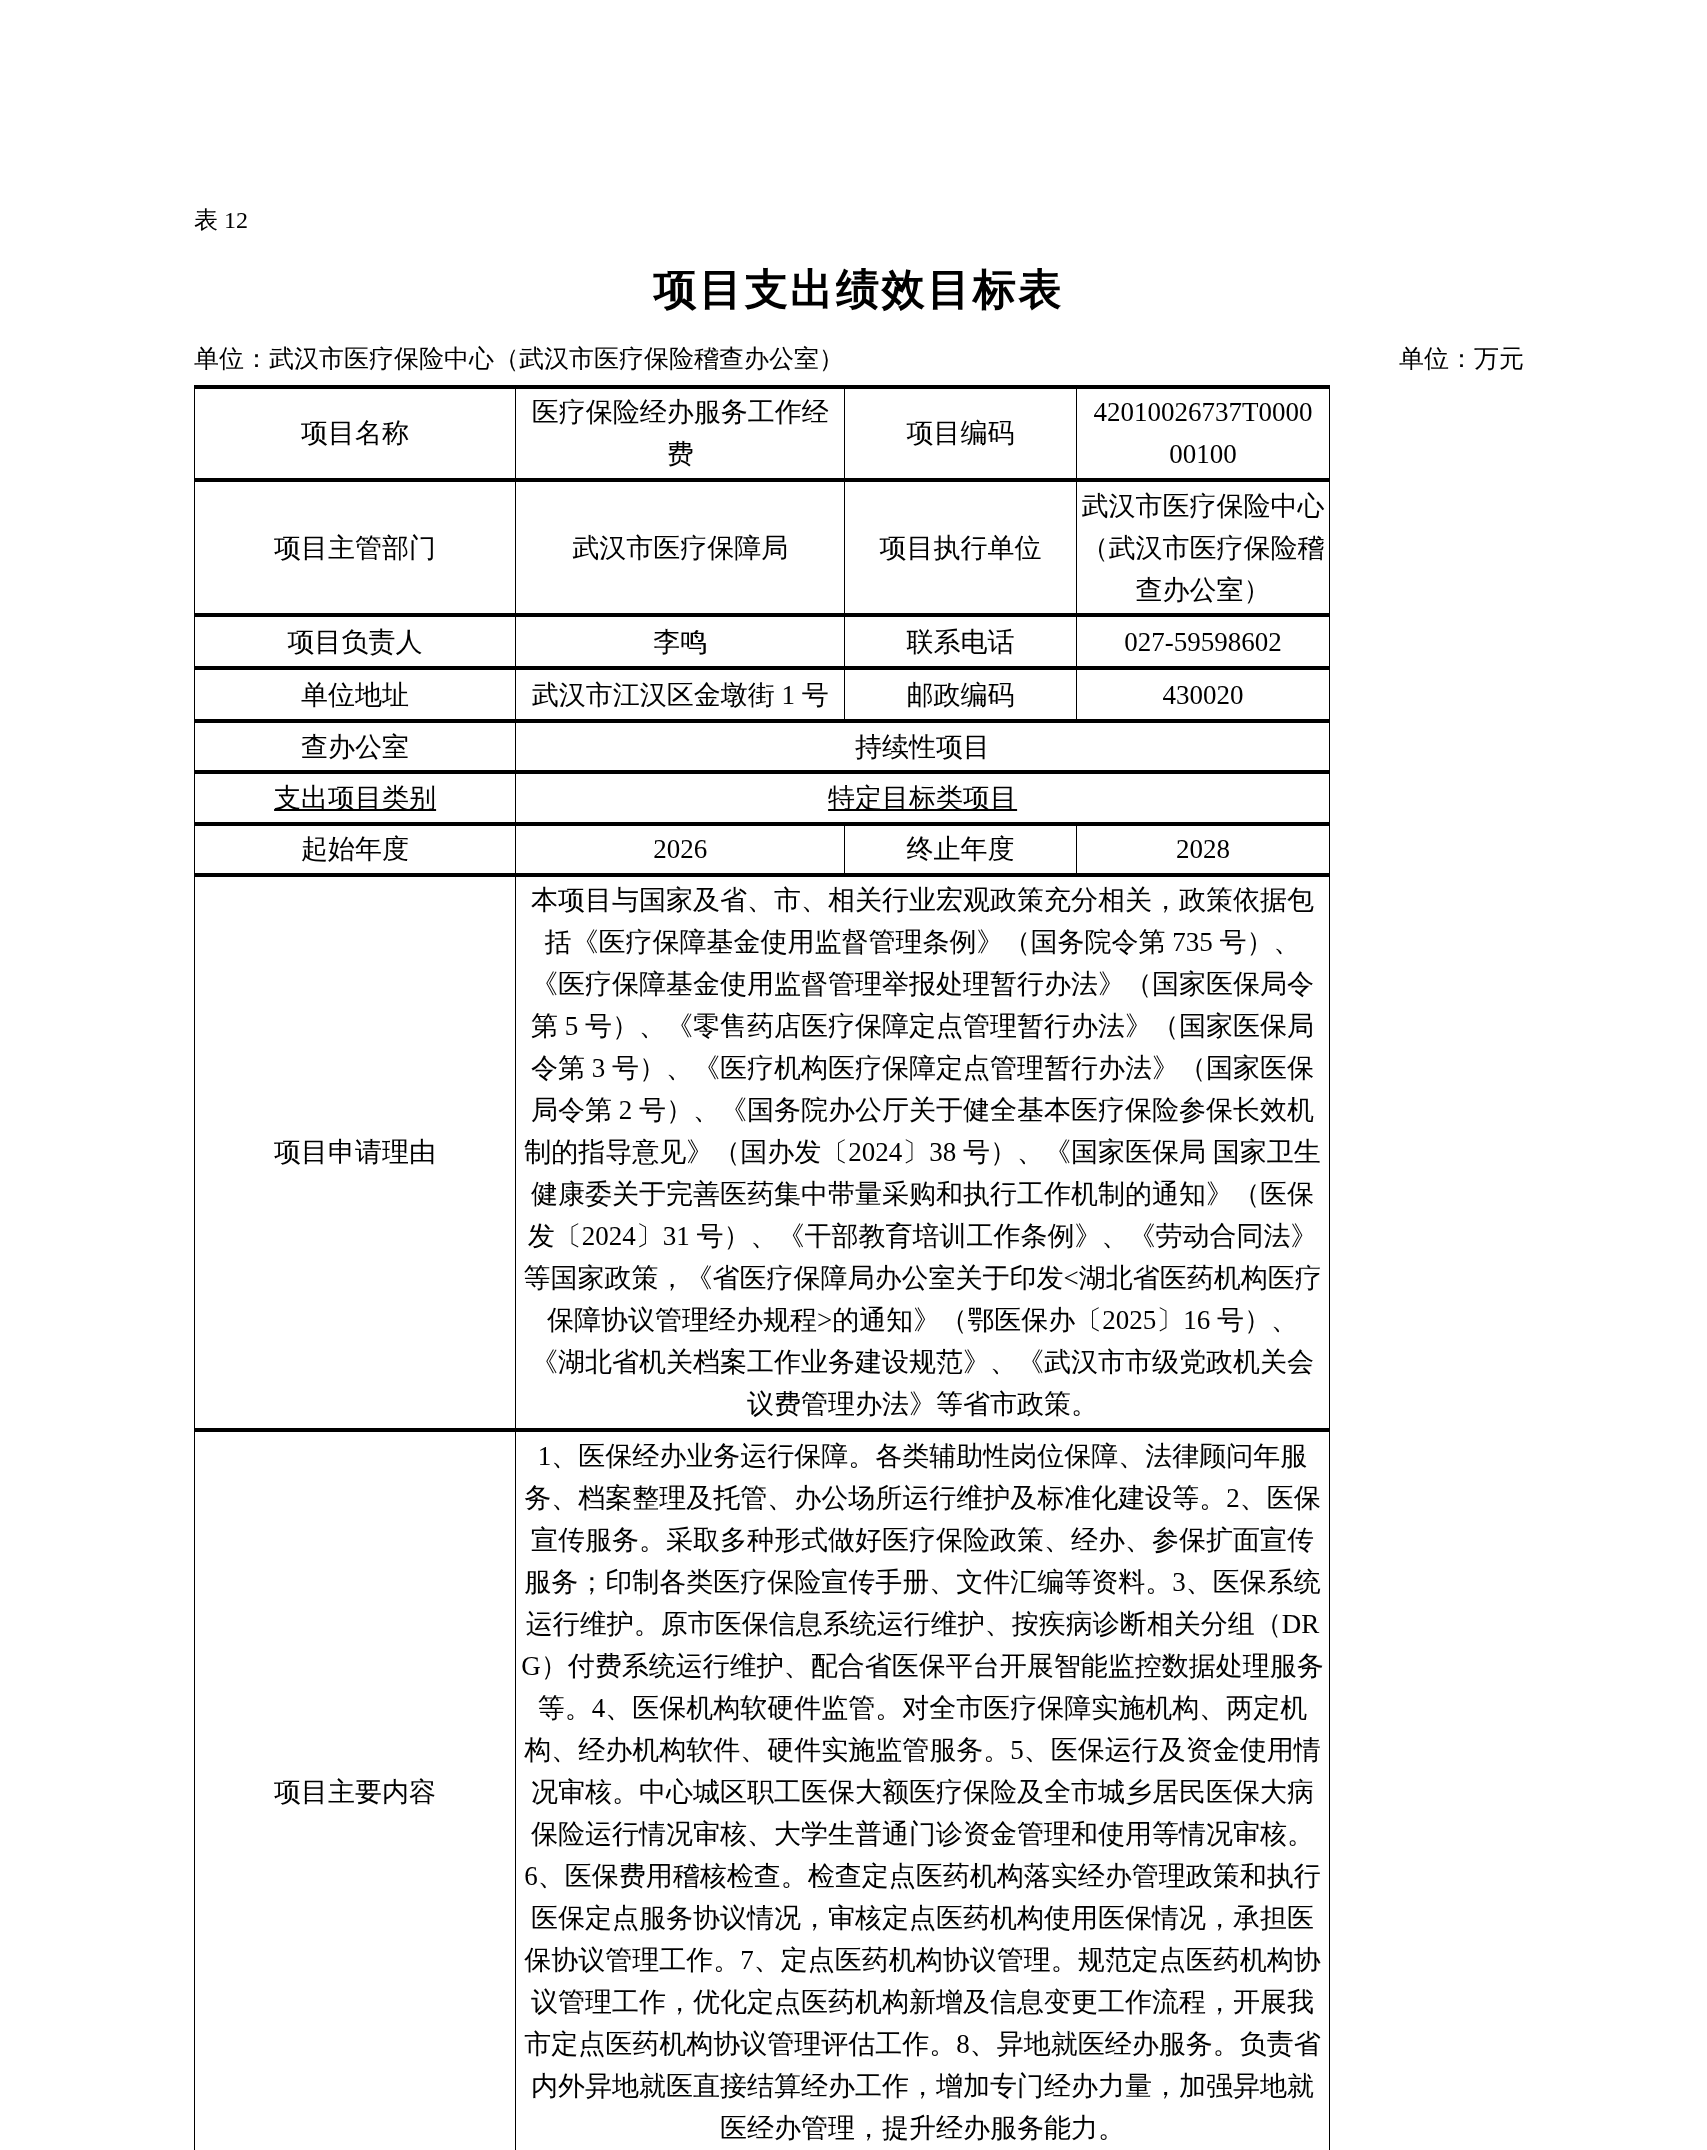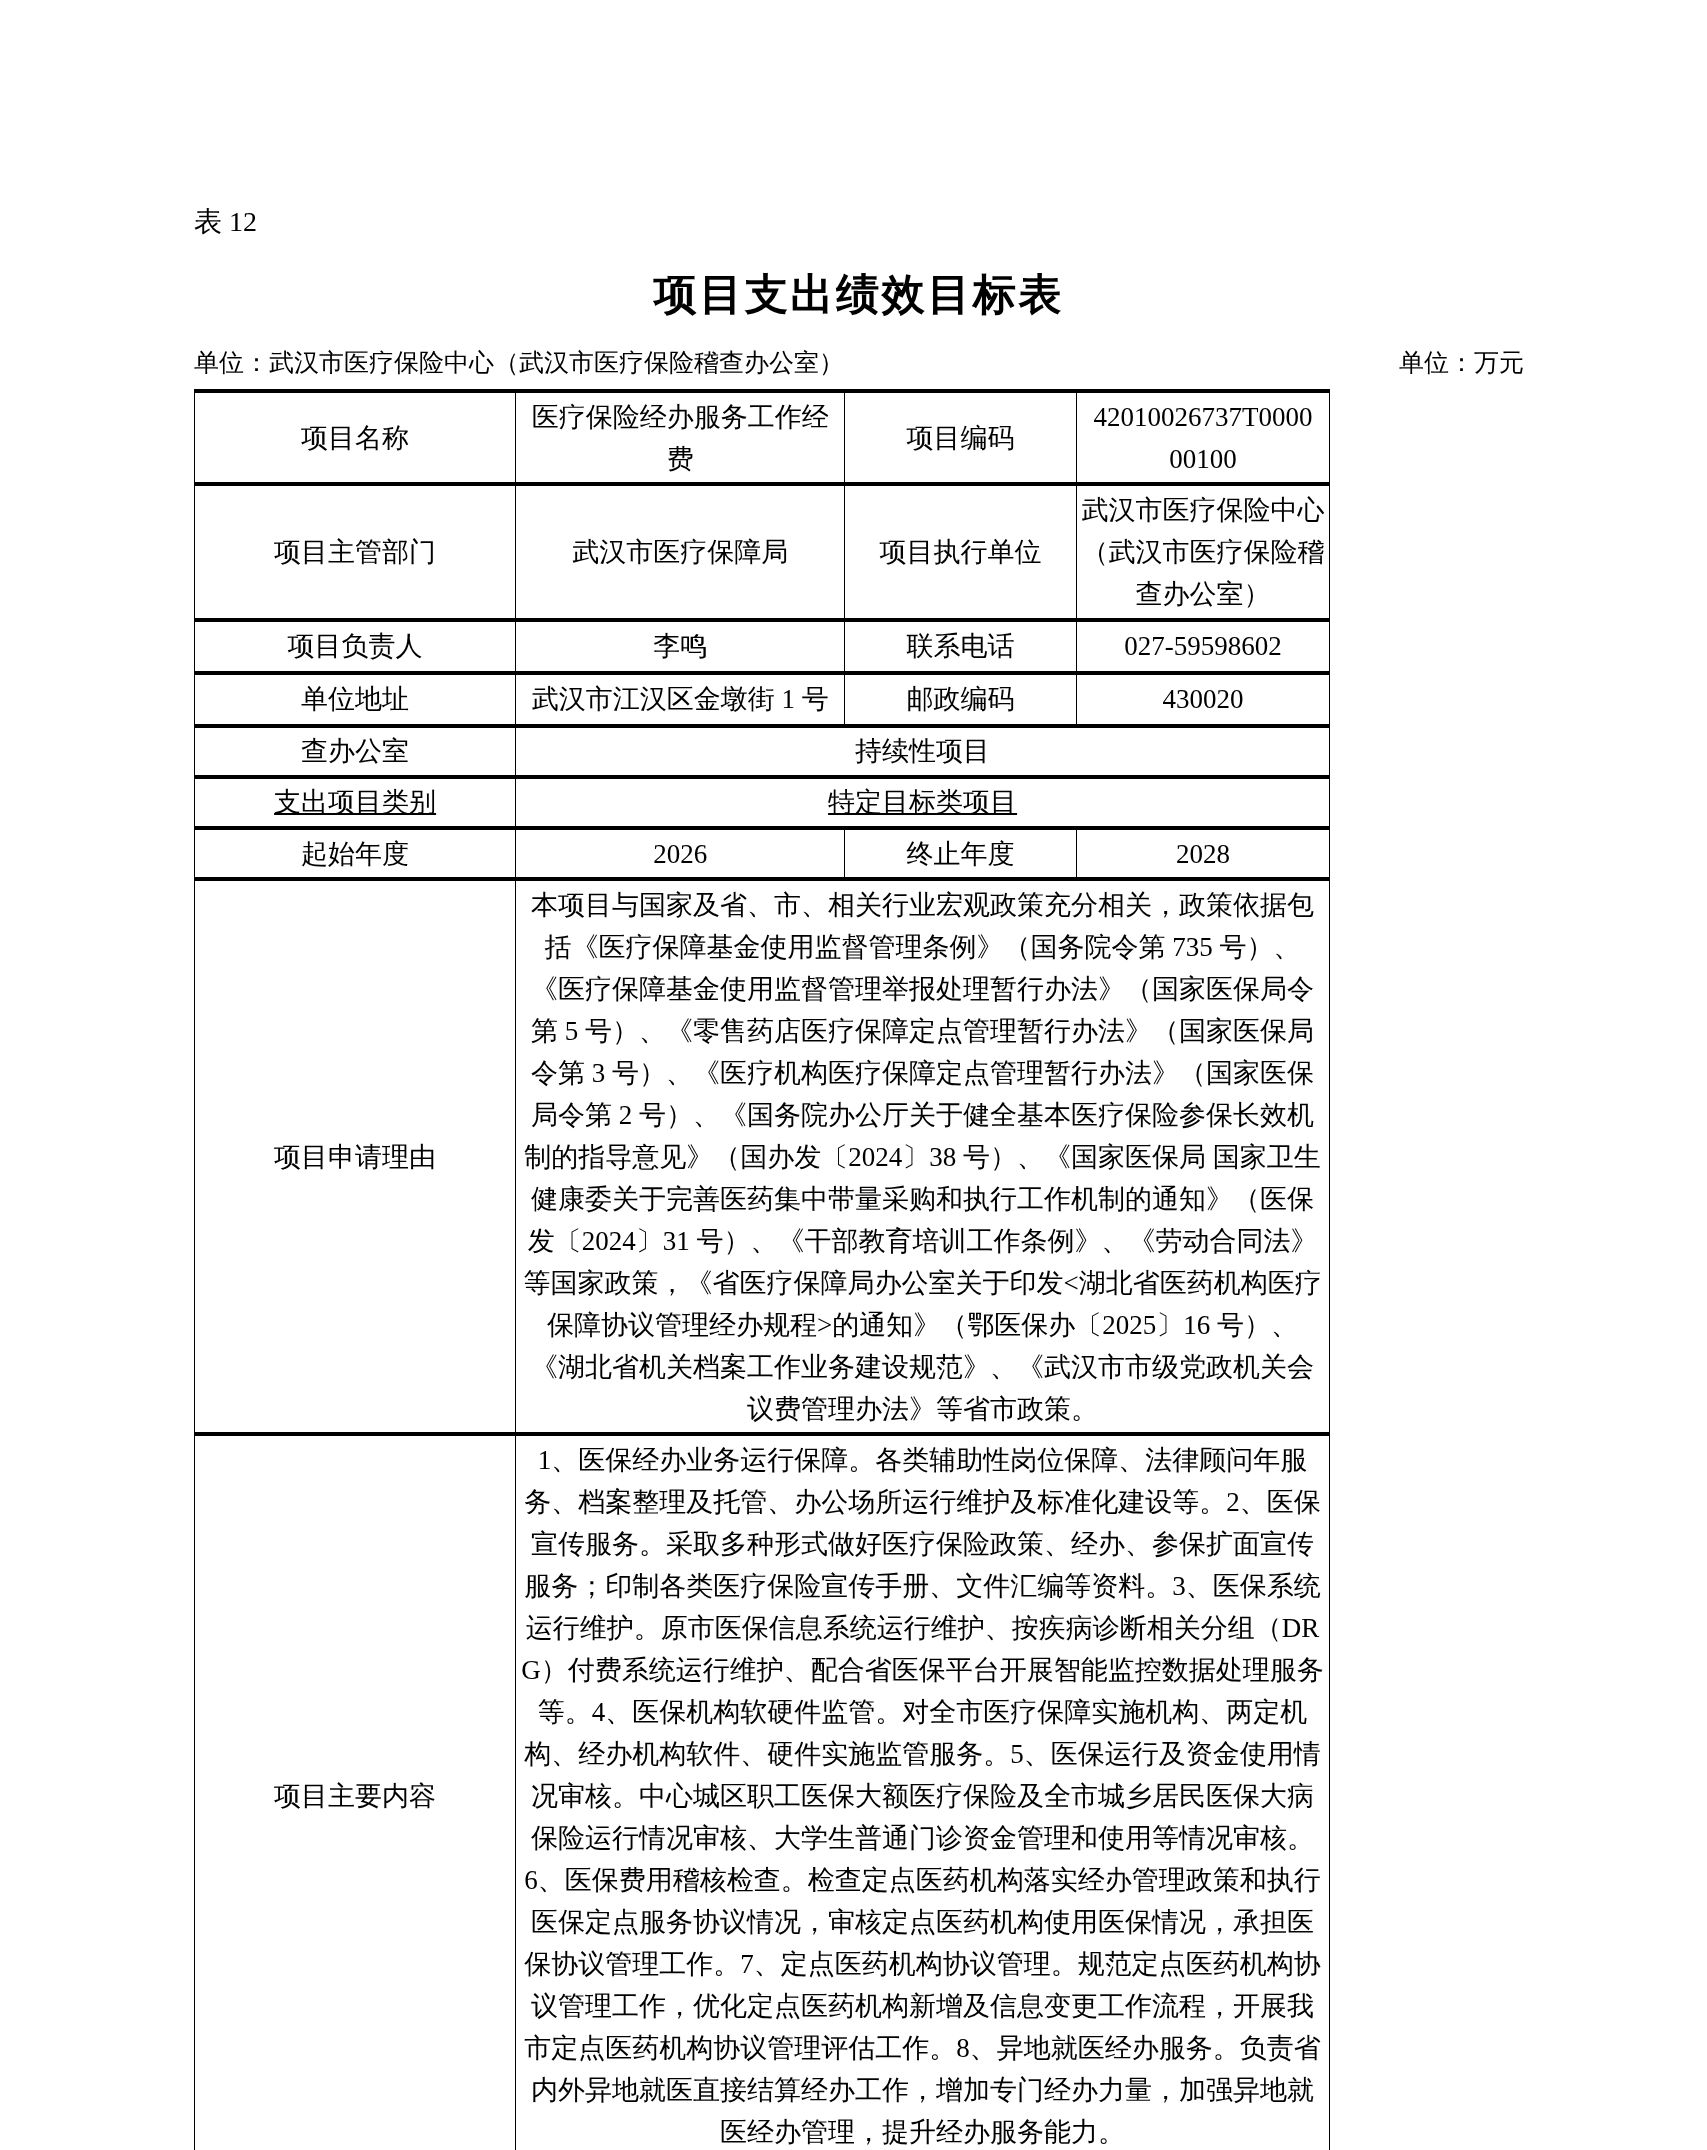--- a/index.html
+++ b/index.html
@@ -13,21 +13,21 @@
     overflow: hidden;
   }
   .content {
     position: absolute;
     left: 194px;
     top: 0;
     width: 1330px;
   }
   .sheet-no {
     padding-top: 207px;
-    font-size: 28px;
+    font-size: 24px;
     line-height: 1.1;
     text-align: left;
   }
   .doc-title {
     margin-top: 33px;
     font-size: 43px;
     font-weight: bold;
     text-align: center;
     line-height: 1.1;
     letter-spacing: 2.6px;

